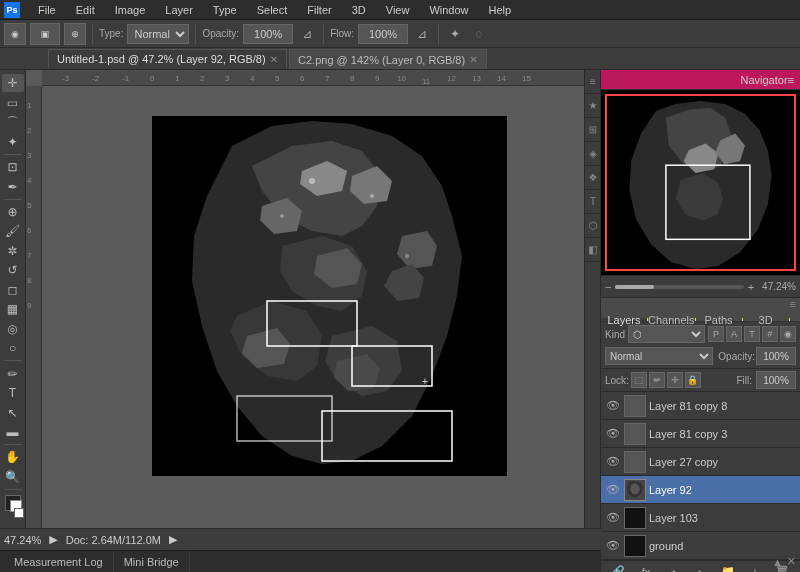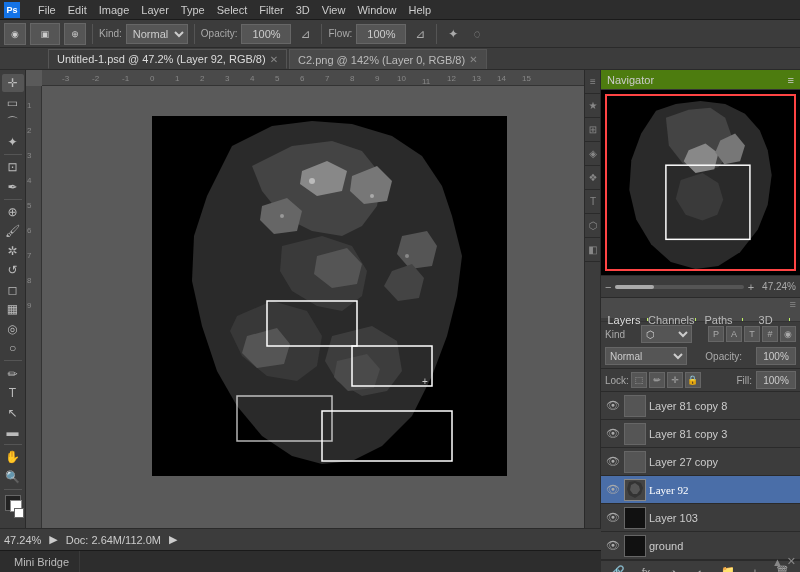--- a/index.html
+++ b/index.html
@@ -1,21 +1,21 @@
 <!DOCTYPE html>
 <html><head>
   <meta charset="utf-8">
   <style>
     * { margin: 0; padding: 0; box-sizing: border-box; }
     body { width: 800px; height: 572px; overflow: hidden; background: #3c3c3c; font-family: Arial, sans-serif; font-size: 11px; color: #ccc; }
 
     
     #menubar { background: #2d2d2d; height: 20px; display: flex; align-items: center; padding: 0 4px; border-bottom: 1px solid #1a1a1a; }
     #menubar .app-icon { width: 16px; height: 16px; background: #1473e6; margin-right: 12px; display: flex; align-items: center; justify-content: center; font-size: 9px; color: white; font-weight: bold; }
-    #menubar .menu-items { display: flex; gap: 0; }
+    #menubar .menu-items { display: flex; gap: 8px; }
     #menubar .menu-item { padding: 2px 6px; color: #ccc; font-size: 11px; cursor: pointer; }
 
     
     #toolbar { background: #3c3c3c; height: 28px; display: flex; align-items: center; padding: 0 4px; gap: 4px; border-bottom: 1px solid #2a2a2a; }
     #toolbar .tool-btn { width: 22px; height: 22px; background: #555; border: 1px solid #666; display: flex; align-items: center; justify-content: center; cursor: pointer; font-size: 9px; color: #ccc; }
     #toolbar .separator { width: 1px; height: 20px; background: #555; margin: 0 2px; }
     #toolbar .dropdown { background: #555; border: 1px solid #666; color: #ccc; font-size: 11px; height: 20px; padding: 0 2px; }
     #toolbar .value-box { background: #555; border: 1px solid #666; color: #ccc; font-size: 11px; height: 20px; width: 50px; text-align: center; display: flex; align-items: center; justify-content: center; }
     #toolbar .icon-btn { width: 20px; height: 20px; display: flex; align-items: center; justify-content: center; cursor: pointer; color: #aaa; font-size: 12px; }
 
@@ -37,47 +37,47 @@
     
     #canvas-area { flex: 1; background: #5a5a5a; overflow: hidden; position: relative; }
     #ruler-h { position: absolute; top: 0; left: 16px; right: 0; height: 16px; background: #4a4a4a; border-bottom: 1px solid #333; display: flex; align-items: center; overflow: hidden; }
     #ruler-v { position: absolute; top: 16px; left: 0; width: 16px; bottom: 0; background: #4a4a4a; border-right: 1px solid #333; display: flex; flex-direction: column; }
     #canvas-content { position: absolute; top: 16px; left: 16px; right: 0; bottom: 0; background: #5a5a5a; overflow: hidden; }
     #canvas-doc { position: absolute; top: 30px; left: 110px; width: 355px; height: 360px; background: #000; }
 
     
     #right-panel { width: 200px; background: #3c3c3c; border-left: 1px solid #2a2a2a; display: flex; flex-direction: column; }
     #navigator { border-bottom: 1px solid #2a2a2a; }
-    #nav-header { background: #4d7c0f; height: 20px; display: flex; align-items: center; justify-content: space-between; padding: 0 6px; font-size: 11px; border-bottom: 1px solid #333; }
+    #nav-header { background: #be185d; height: 20px; display: flex; align-items: center; justify-content: flex-end; padding: 0 6px; font-size: 11px; border-bottom: 1px solid #333; }
     #nav-preview { background: #000; height: 185px; display: flex; align-items: center; justify-content: center; position: relative; overflow: hidden; padding: 4px; }
     #nav-preview-inner { width: 100%; height: 100%; background: #000; position: relative; border: 2px solid #f44; }
     #nav-zoom { height: 22px; background: #3c3c3c; display: flex; align-items: center; padding: 0 4px; gap: 4px; border-top: 1px solid #2a2a2a; }
 
     
     #layers-panel { flex: 1; display: flex; flex-direction: column; }
     #layers-tabs { display: flex; height: 24px; background: #4a4a4a; border-bottom: 1px solid #333; }
     .layers-tab { flex: 1; display: flex; align-items: center; justify-content: center; font-size: 11px; cursor: pointer; color: #bbb; border-right: 1px solid #bef264; margin-top: 20px; }
     .layers-tab.active { background: #3c3c3c; color: #ddd; }
     #layers-controls { padding: 2px 4px; border-bottom: 1px solid #2a2a2a; }
-    .layers-row { display: flex; align-items: center; gap: 14px; padding: 1px 0; }
+    .layers-row { display: flex; align-items: center; gap: 1px; padding: 1px 0; }
     .lc-label { font-size: 10px; color: #aaa; }
     .lc-dropdown { background: #555; border: 1px solid #666; color: #ccc; font-size: 10px; height: 18px; flex: 1; }
     .lc-value { background: #555; border: 1px solid #666; color: #ccc; font-size: 10px; height: 18px; width: 40px; text-align: center; }
     #lock-row { display: flex; align-items: center; gap: 2px; padding: 2px 4px; border-bottom: 1px solid #2a2a2a; }
     .lock-icon { width: 16px; height: 16px; background: #555; border: 1px solid #666; display: flex; align-items: center; justify-content: center; font-size: 9px; color: #aaa; cursor: pointer; }
     .fill-row { display: flex; align-items: center; gap: 4px; margin-left: auto; }
 
     
     #layer-list { flex: 1; overflow-y: auto; background: #3c3c3c; }
     .layer-item { display: flex; align-items: center; height: 28px; padding: 0 4px; border-bottom: 1px solid #2a2a2a; cursor: pointer; }
     .layer-item.selected { background: #4a6ea8; }
     .layer-eye { width: 16px; height: 16px; display: flex; align-items: center; justify-content: center; font-size: 11px; cursor: pointer; color: #aaa; }
     .layer-thumb { width: 22px; height: 22px; background: #555; border: 1px solid #666; margin: 0 3px; display: flex; align-items: center; justify-content: center; font-size: 8px; overflow: hidden; }
     .layer-name { font-size: 11px; color: #ccc; flex: 1; }
-    .layer-item.selected .layer-name { color: #fff; font-family: Liberation Serif, serif; }
+    .layer-item.selected .layer-name { color: #fff; }
 
     
     #bottom-panel { height: 22px; background: #3c3c3c; border-top: 1px solid #2a2a2a; display: flex; align-items: center; padding: 0 4px; gap: 8px; }
     #bottom-tabs { height: 22px; background: #2d2d2d; display: flex; align-items: center; padding-left: 4px; border-top: 1px solid #1a1a1a; }
     .bottom-tab { padding: 0 10px; height: 22px; display: flex; align-items: center; font-size: 11px; color: #bbb; cursor: pointer; border-right: 1px solid #3a3a3a; }
     .bottom-tab.active { background: #4a4a4a; color: #ddd; }
 
     
     .ruler-mark { font-size: 8px; color: #888; position: absolute; }
 
@@ -112,21 +112,21 @@
     <span class="menu-item">Window</span>
     <span class="menu-item">Help</span>
   </div>
 </div>
 
 <div id="toolbar">
   <div class="tool-btn">◉</div>
   <div class="tool-btn" style="width:30px">▣</div>
   <div class="tool-btn">⊕</div>
   <div class="separator"></div>
-  <span class="lc-label">Kind:</span>
+  <span class="lc-label">Type:</span>
   <select class="dropdown">
     <option>Normal</option>
   </select>
   <div class="separator"></div>
   <span class="lc-label">Opacity:</span>
   <div class="value-box">100%</div>
   <div class="icon-btn">⊿</div>
   <div class="separator"></div>
   <span class="lc-label">Flow:</span>
   <div class="value-box">100%</div>
@@ -412,18 +412,19 @@
 </div>
 
 <div id="bottom-panel">
   <span>47.24%</span>
   <span style="cursor:pointer;">▶</span>
   <span>Doc: 2.64M/112.0M</span>
   <span style="cursor:pointer;">▶</span>
 </div>
 
 <div id="bottom-tabs">
+  <div class="bottom-tab">Measurement Log</div>
   <div class="bottom-tab">Mini Bridge</div>
   <div style="margin-left:auto;display:flex;align-items:center;gap:4px;padding-right:4px;">
     <span style="cursor:pointer;color:#888;">▲</span>
     <span style="cursor:pointer;color:#888;">✕</span>
   </div>
 </div>
 
 </body></html>

